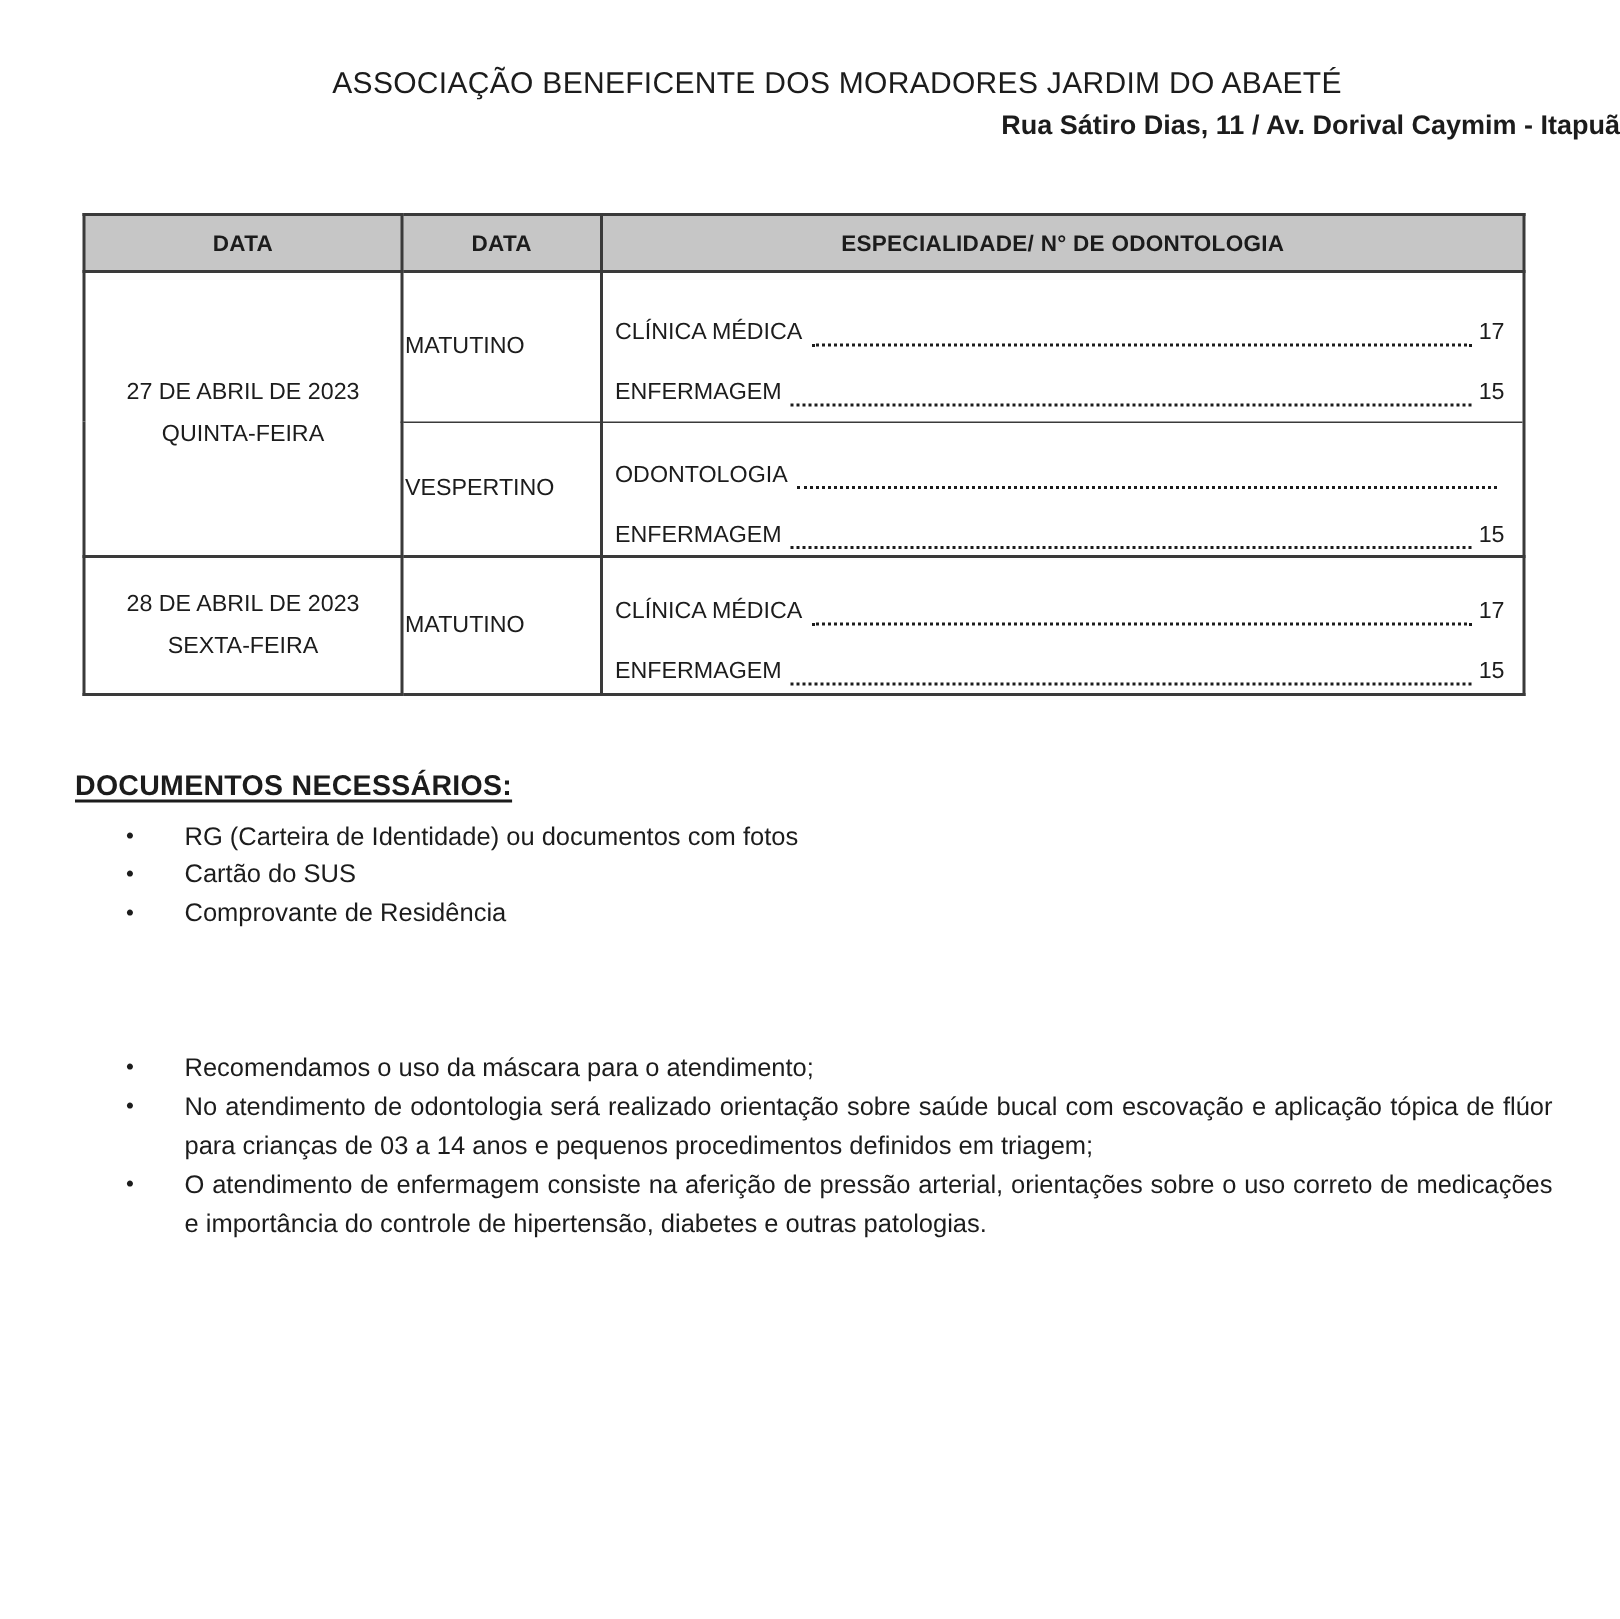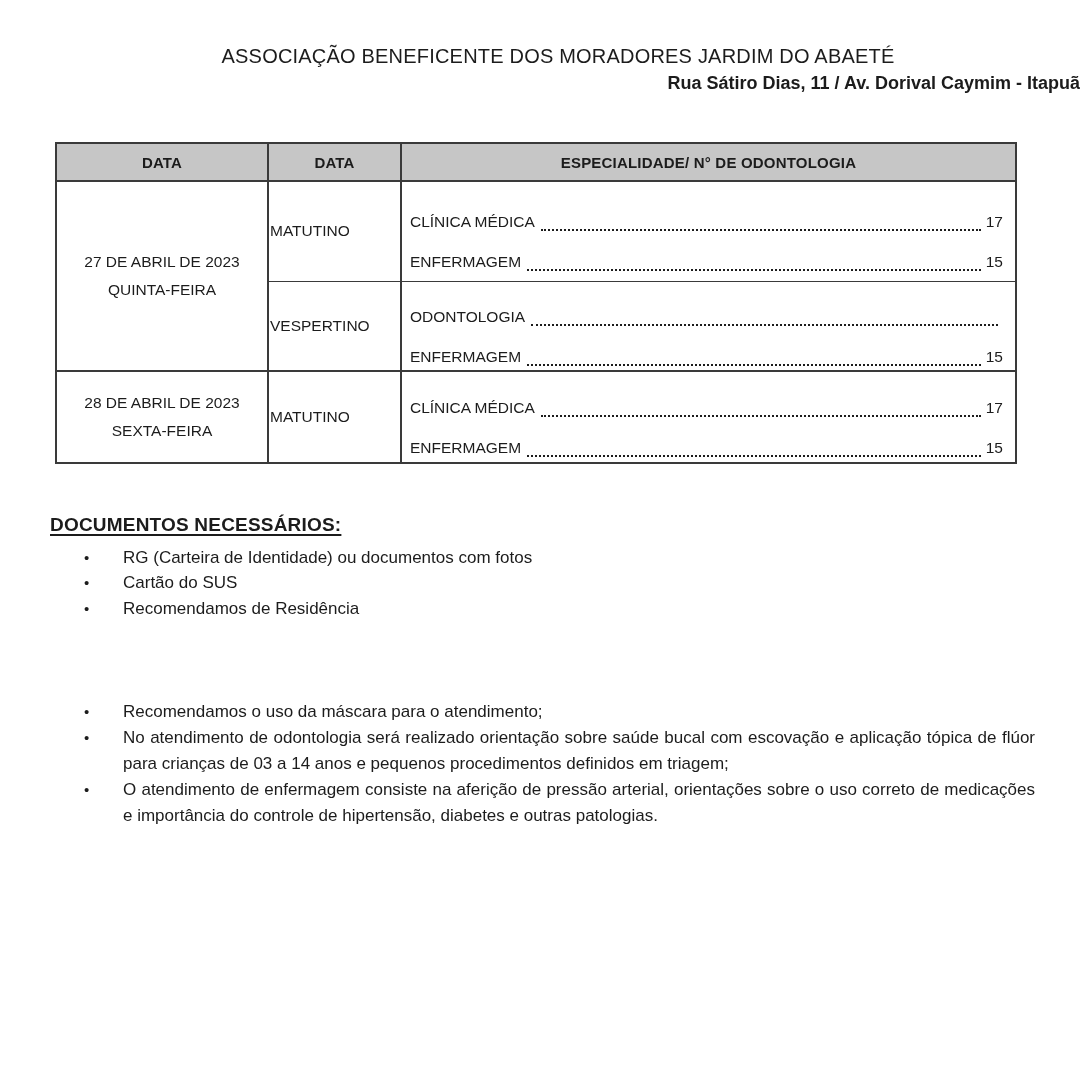--- a/index.html
+++ b/index.html
@@ -174,21 +174,21 @@
         <li class="bullet-item">
           <span class="bullet-glyph">•</span>
           <div class="bullet-text">RG (Carteira de Identidade) ou documentos com fotos</div>
         </li>
         <li class="bullet-item">
           <span class="bullet-glyph">•</span>
           <div class="bullet-text">Cartão do SUS</div>
         </li>
         <li class="bullet-item">
           <span class="bullet-glyph">•</span>
-          <div class="bullet-text">Recomendamos de Residência</div>
+          <div class="bullet-text">Comprovante de Residência</div>
         </li>
       </ul>
   </section>
 
   <section class="section section-obs">
     <ul class="bullet-list" id="observations-list">
         <li class="bullet-item">
           <span class="bullet-glyph">•</span>
           <div class="bullet-text">Recomendamos o uso da máscara para o atendimento;</div>
         </li>

